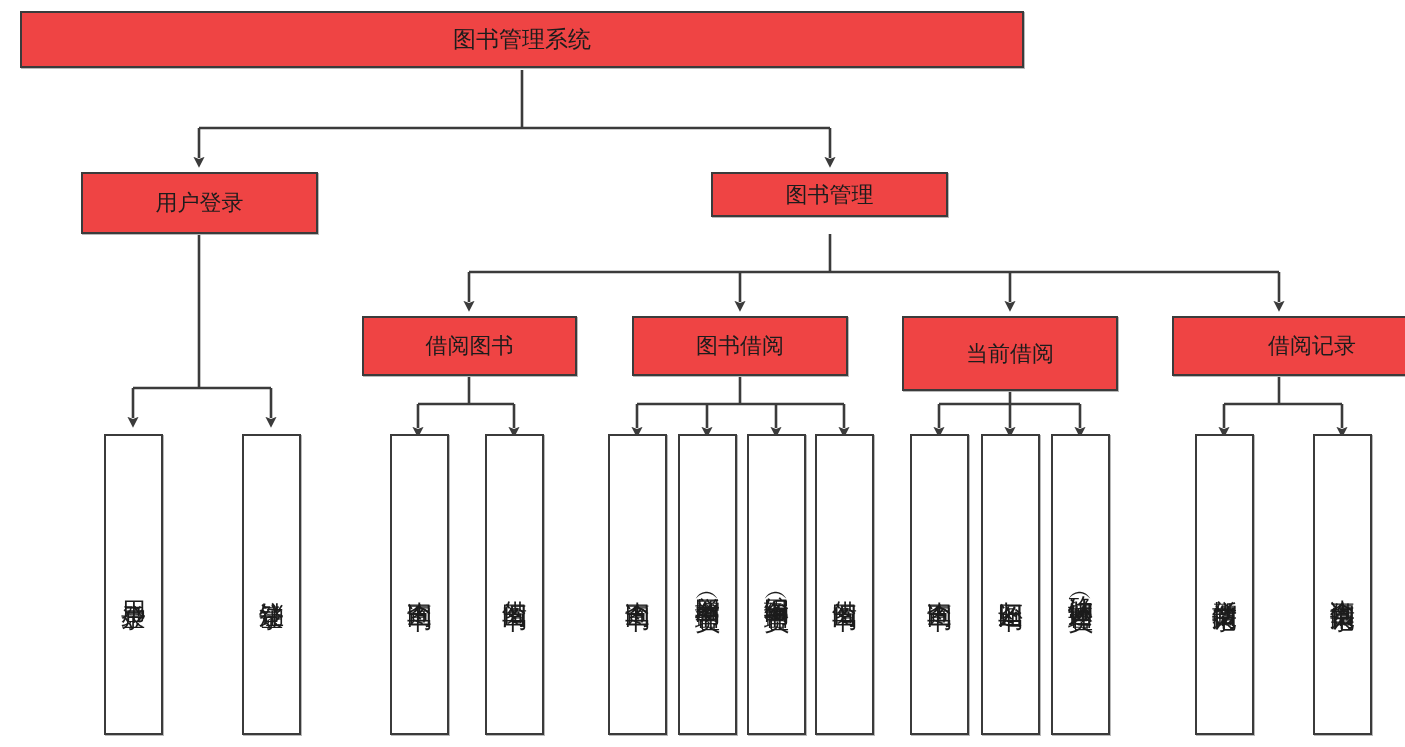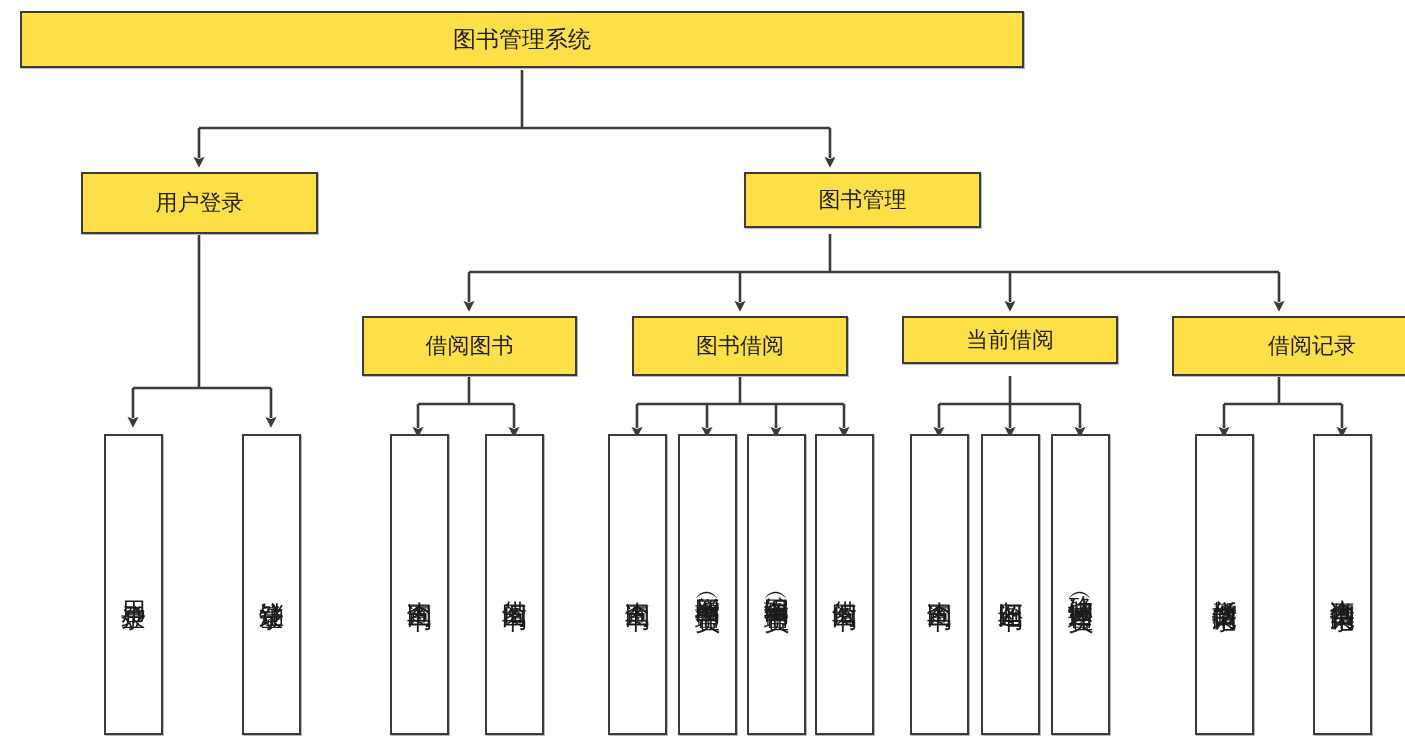--- a/index.html
+++ b/index.html
@@ -17,21 +17,21 @@
   svg#wires{
     position:absolute;
     left:0; top:0;
     width:1405px;
     height:747px;
     pointer-events:none;
   }
   .node{
     position:absolute;
     box-sizing:border-box;
-    background:#fde047;
+    background:#ef4444;
     border:2px solid #3b3b3b;
     display:flex;
     align-items:center;
     justify-content:center;
     box-shadow:1px 1px 0 0 #b9b9b9;
   }
   .node .cap{
     color:#1c1c1c;
     text-align:center;
     line-height:1.18;
@@ -127,33 +127,33 @@
   </svg>
 
   <div class="node root" style="left:20px;top:11px;width:1004px;height:57px;">
     <span class="cap">图书管理系统</span>
   </div>
 
   <div class="node lvl2" style="left:81px;top:172px;width:237px;height:62px;">
     <span class="cap">用户登录</span>
   </div>
 
-  <div class="node lvl2" style="left:744px;top:172px;width:237px;height:56px;">
+  <div class="node lvl2" style="left:711px;top:172px;width:237px;height:45px;">
     <span class="cap">图书管理</span>
   </div>
 
   <div class="node lvl3" style="left:362px;top:316px;width:215px;height:60px;">
     <span class="cap">借阅图书</span>
   </div>
 
   <div class="node lvl3" style="left:632px;top:316px;width:216px;height:60px;">
     <span class="cap">图书借阅</span>
   </div>
 
-  <div class="node lvl3" style="left:902px;top:316px;width:216px;height:48px;">
+  <div class="node lvl3" style="left:902px;top:316px;width:216px;height:75px;">
     <span class="cap">当前借阅</span>
   </div>
 
   <div class="node lvl3" style="left:1172px;top:316px;width:242px;height:60px;padding-left:38px;">
     <span class="cap">借阅记录</span>
   </div>
 
   <div class="leaf" style="left:104px;top:434px;width:59px;height:301px;">
     <span class="vcap">用户登录</span>
   </div>

